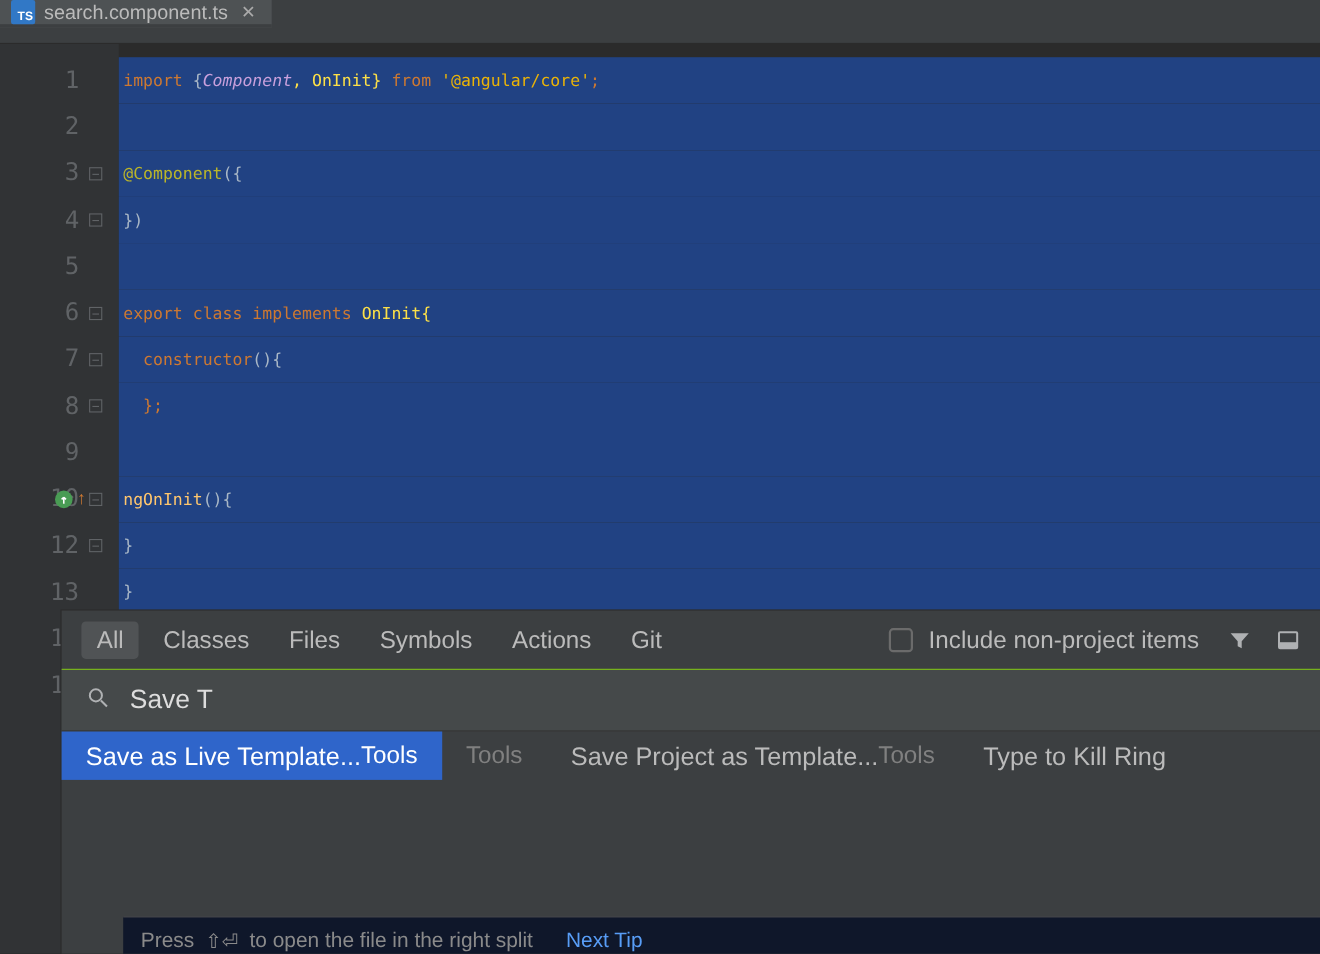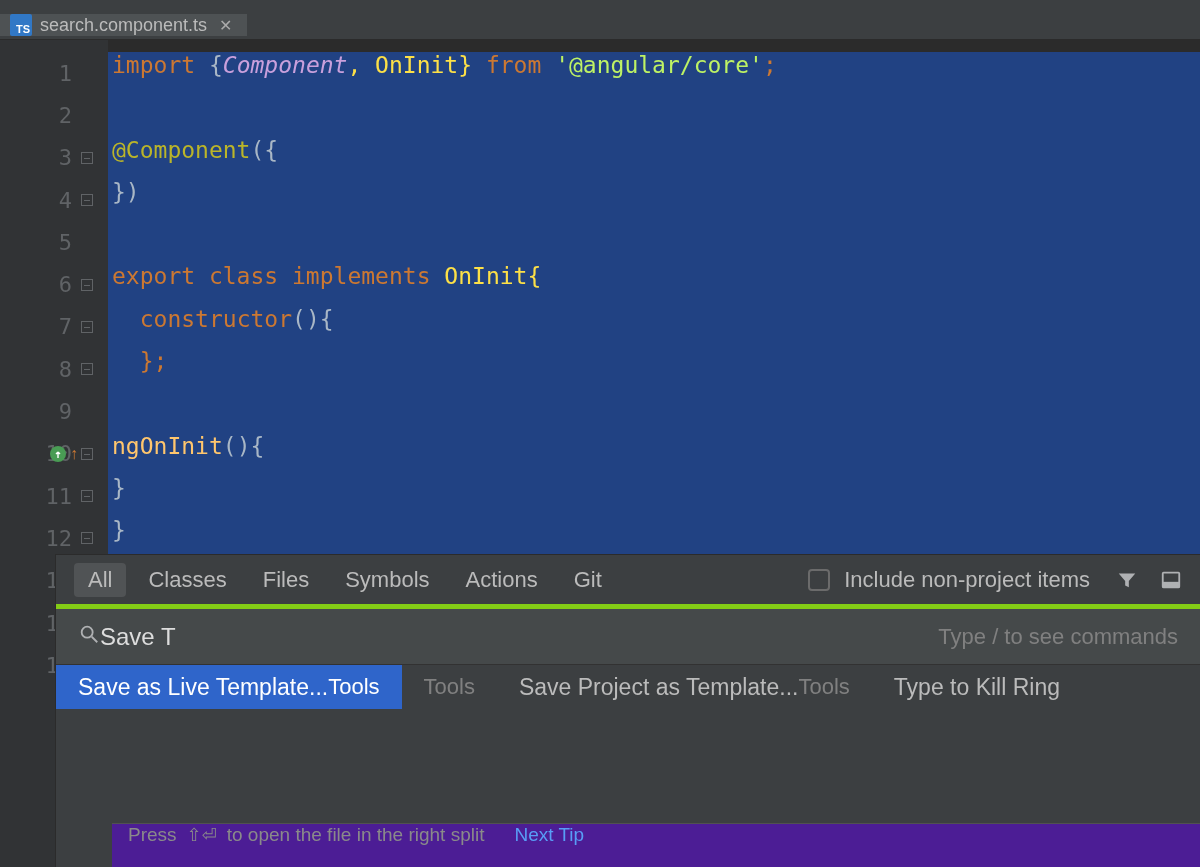--- a/index.html
+++ b/index.html
@@ -15,21 +15,21 @@
     display: flex;
     flex-direction: column;
     width: 100%;
     height: 100%;
     background: #2b2b2b;
   }
 
   
   .tab-bar {
     display: flex;
-    align-items: flex-end;
+    align-items: flex-start;
     background: #3c3f41;
     height: 40px;
     border-bottom: 1px solid #2b2b2b;
   }
   .tab {
     display: flex;
     align-items: center;
     padding: 0 14px 0 10px;
     gap: 8px;
     background: #4e5254;
@@ -112,34 +112,35 @@
     left:2px; right:2px; top:5px; height:1px;
   }
   .code {
     flex: 1;
     padding-top: 12px;
     position: relative;
   }
   .code-line {
     height: 42.3px;
     display: flex;
+    align-items: center;
     font-family: "SF Mono", Menlo, monospace;
-    font-size: 23px;
+    font-size: 15px;
     white-space: pre;
     padding-left: 4px;
   }
   .code-line.selected {
     background: #214283;
     color: #a9b7c6;
   }
   .tok-key { color: #cc7832; }
   .tok-punc { color: #a9b7c6; }
   .tok-class { color: #c9a0dc; font-style: italic; }
   .tok-ident { color: #fde047; }
-  .tok-string { color: #bef264; }
+  .tok-string { color: #eab308; }
   .tok-decorator { color: #bbb529; }
   .tok-method { color: #ffc66d; }
   .ov-marker {
     position:absolute;
     left: 50px;
     width: 16px; height: 16px;
     border-radius: 50%;
     background: #499c54;
     display:flex;
     align-items:center;
@@ -163,21 +164,21 @@
     display: flex;
     flex-direction: column;
     box-shadow: 0 0 0 1px #2b2b2b;
   }
   .search-tabs {
     display: flex;
     align-items: center;
     height: 54px;
     padding: 0 18px;
     gap: 8px;
-    border-bottom: 5px solid #84cc16;
+    border-bottom: 1px solid #84cc16;
   }
   .search-tab {
     padding: 4px 14px;
     font-size: 22px;
     color: #bbbbbb;
     border-radius: 4px;
     cursor: pointer;
   }
   .search-tab.active {
     background: #505355;
@@ -201,20 +202,21 @@
     display:flex;
     align-items:center;
     justify-content:center;
     color: #afb1b3;
   }
   .search-input-row {
     display: flex;
     align-items: center;
     height: 56px;
     padding: 0 22px;
+    gap: 18px;
     background: #45494a;
     border-bottom: 1px solid #323232;
   }
   .search-input-row .hint {
     color: #808080;
     font-size: 22px;
   }
   .search-query {
     font-size: 24px;
     color: #dddddd;
@@ -240,24 +242,24 @@
     margin-left: auto;
     color: #808080;
     font-size: 22px;
   }
   .result-row.selected .category { color: #ffffff; }
 
   
   .status-bar {
     position:absolute;
     left:56px; right:0; bottom:0;
-    height: 44px;
-    background: #4c1d95;
-    display:flex;
-    align-items:flex-start;
+    height: 34px;
+    background: #0f172a;
+    display:flex;
+    align-items:flex-end;
     padding: 0 16px;
     gap: 10px;
     font-size: 19px;
     color: #8a8a8a;
     border-top: 1px solid #515151;
   }
   .status-bar a { color: #589df6; text-decoration: none; }
   .shortcut {
     display:inline-flex;
     align-items:center;
@@ -335,26 +337,20 @@
             <svg width="10" height="10" viewBox="0 0 10 10">
               <path d="M5 3 L5 9 M5 3 L3 5 M5 3 L7 5" stroke="#fff" stroke-width="1.4" fill="none"></path>
             </svg>
           </span>
         <span class="ov-arrow">↑</span>
         <span class="linenum">10</span>
         <span class="fold-rail">
             <span class="fold-icon minus"></span>
           </span>
       </div>
-      <div class="gutter-line">
-          <span class="linenum">11</span>
-          <span class="fold-rail">
-            <span class="fold-icon minus"></span>
-          </span>
-        </div>
       <div class="gutter-line">
           <span class="linenum">12</span>
           <span class="fold-rail">
             <span class="fold-icon minus"></span>
           </span>
         </div>
       <div class="gutter-line">
           <span class="linenum">13</span>
           <span class="fold-rail"></span>
         </div>
@@ -413,21 +409,20 @@
       </span>
     </div>
     <div class="search-input-row">
       <span class="search-glyph">
         <svg width="22" height="22" viewBox="0 0 24 24">
             <circle cx="10" cy="10" r="6" fill="none" stroke="#afb1b3" stroke-width="2"></circle>
             <line x1="15" y1="15" x2="21" y2="21" stroke="#afb1b3" stroke-width="2"></line>
           </svg>
       </span>
       <span class="search-query">Save T</span>
-      <span class="hint">Type / to see commands</span>
     </div>
     <div class="results">
       <div class="result-row selected">
         <span>Save as Live Template...</span>
         <span class="category">Tools</span>
       </div>
       <div class="result-row">
         <span class="category">Tools</span>
       </div>
       <div class="result-row">

